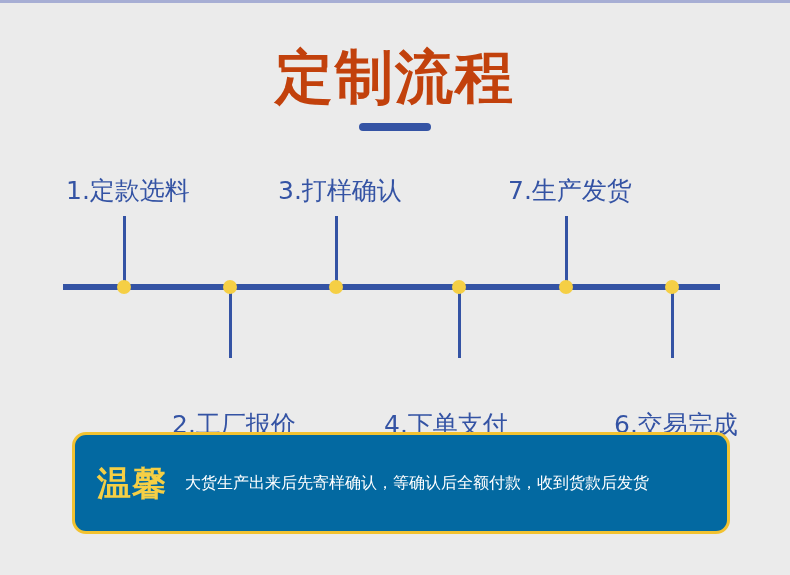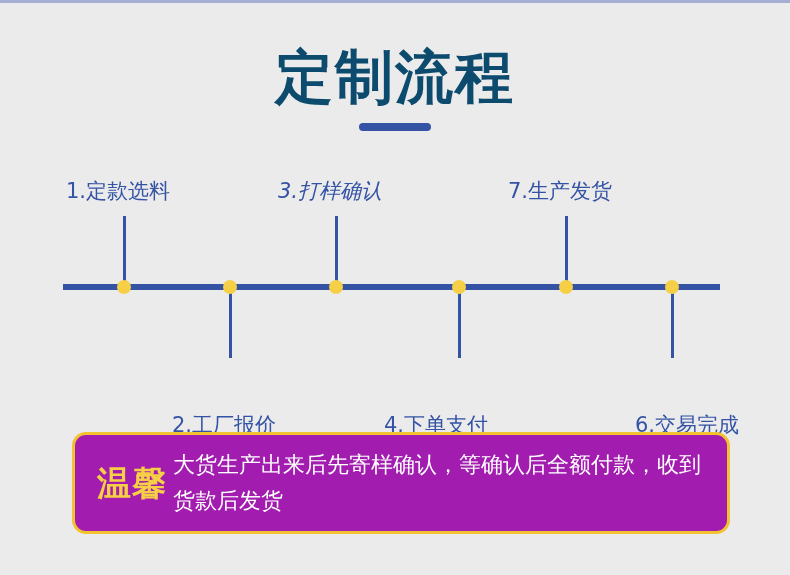--- a/index.html
+++ b/index.html
@@ -26,21 +26,21 @@
   .title-block {
     position: absolute;
     left: 0; top: 44px;
     width: 790px;
     text-align: center;
   }
   .page-title {
     font-size: 58px;
     line-height: 66px;
     font-weight: bold;
-    color: #0c4a6e;
+    color: #c2410c;
     letter-spacing: 2px;
     font-family: "DejaVu Sans", "Liberation Sans", sans-serif;
   }
   .title-underline {
     width: 72px;
     height: 8px;
     border-radius: 4px;
     background: #3453a4;
     margin: 13px auto 0 auto;
   }
@@ -80,60 +80,60 @@
   .connector.up {
     top: 216px;
     height: 71px;
   }
   .connector.down {
     top: 287px;
     height: 71px;
   }
   .step-label {
     position: absolute;
-    font-size: 21px;
+    font-size: 25px;
     line-height: 26px;
     color: #3453a4;
     white-space: nowrap;
     font-family: "DejaVu Sans", "Liberation Sans", sans-serif;
     pointer-events: auto;
   }
   .step-label.above { top: 178px; }
   .step-label.below { top: 364px; margin-top: 48px; }
 
   
   .notice-box {
     position: absolute;
     left: 72px;
     top: 432px;
     width: 658px;
     height: 102px;
     box-sizing: border-box;
-    background: #a21caf;
+    background: #0369a1;
     border: 3px solid #f2c230;
     border-radius: 14px;
     display: flex;
     align-items: center;
     padding: 0 12px 0 22px;
   }
   .notice-tag {
     color: #f5cf45;
     font-size: 34px;
     line-height: 38px;
     font-weight: bold;
     letter-spacing: 1px;
     flex: 0 0 auto;
     font-family: "DejaVu Sans", "Liberation Sans", sans-serif;
     text-align: center;
   }
   .notice-text {
     color: #ffffff;
-    font-size: 22px;
+    font-size: 16px;
     line-height: 36px;
-    margin-left: 6px;
+    margin-left: 18px;
     font-family: "DejaVu Sans", "Liberation Sans", sans-serif;
     flex: 1 1 auto;
   }
 </style>
 </head>
 <body>
 
 <div class="top-strip"></div>
 
 <div class="title-block">
@@ -144,30 +144,30 @@
 <div class="timeline" id="timeline">
   <div class="axis-line"></div>
 <div class="connector up" style="left: 124px;"></div>
     <div class="node" style="left: 124px;"></div>
     <div class="step-label above" style="left: 66px;">1.定款选料</div>
     <div class="connector down" style="left: 230px;"></div>
     <div class="node" style="left: 230px;"></div>
     <div class="step-label below" style="left: 172px;">2.工厂报价</div>
     <div class="connector up" style="left: 336px;"></div>
     <div class="node" style="left: 336px;"></div>
-    <div class="step-label above" style="left: 278px; font-style: italic;">3.打样确认</div>
+    <div class="step-label above" style="left: 278px;">3.打样确认</div>
     <div class="connector down" style="left: 459px;"></div>
     <div class="node" style="left: 459px;"></div>
     <div class="step-label below" style="left: 384px;">4.下单支付</div>
     <div class="connector up" style="left: 566px;"></div>
     <div class="node" style="left: 566px;"></div>
     <div class="step-label above" style="left: 508px;">7.生产发货</div>
     <div class="connector down" style="left: 672px;"></div>
     <div class="node" style="left: 672px;"></div>
-    <div class="step-label below" style="left: 635px;">6.交易完成</div>
+    <div class="step-label below" style="left: 614px;">6.交易完成</div>
   </div>
 
 <div class="notice-box">
   <div class="notice-tag">
     <div>温馨</div>
   </div>
   <div class="notice-text">大货生产出来后先寄样确认，等确认后全额付款，收到货款后发货</div>
 </div>
 
 </body></html>

